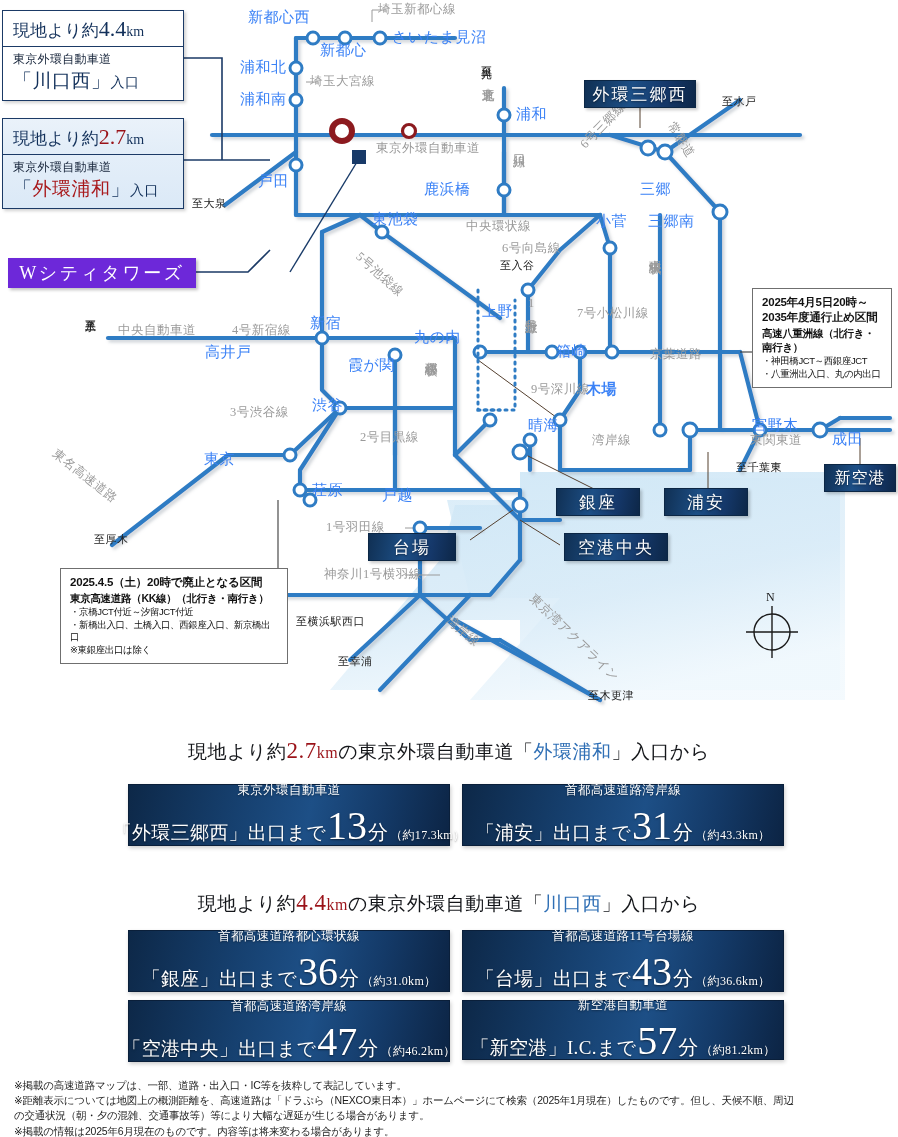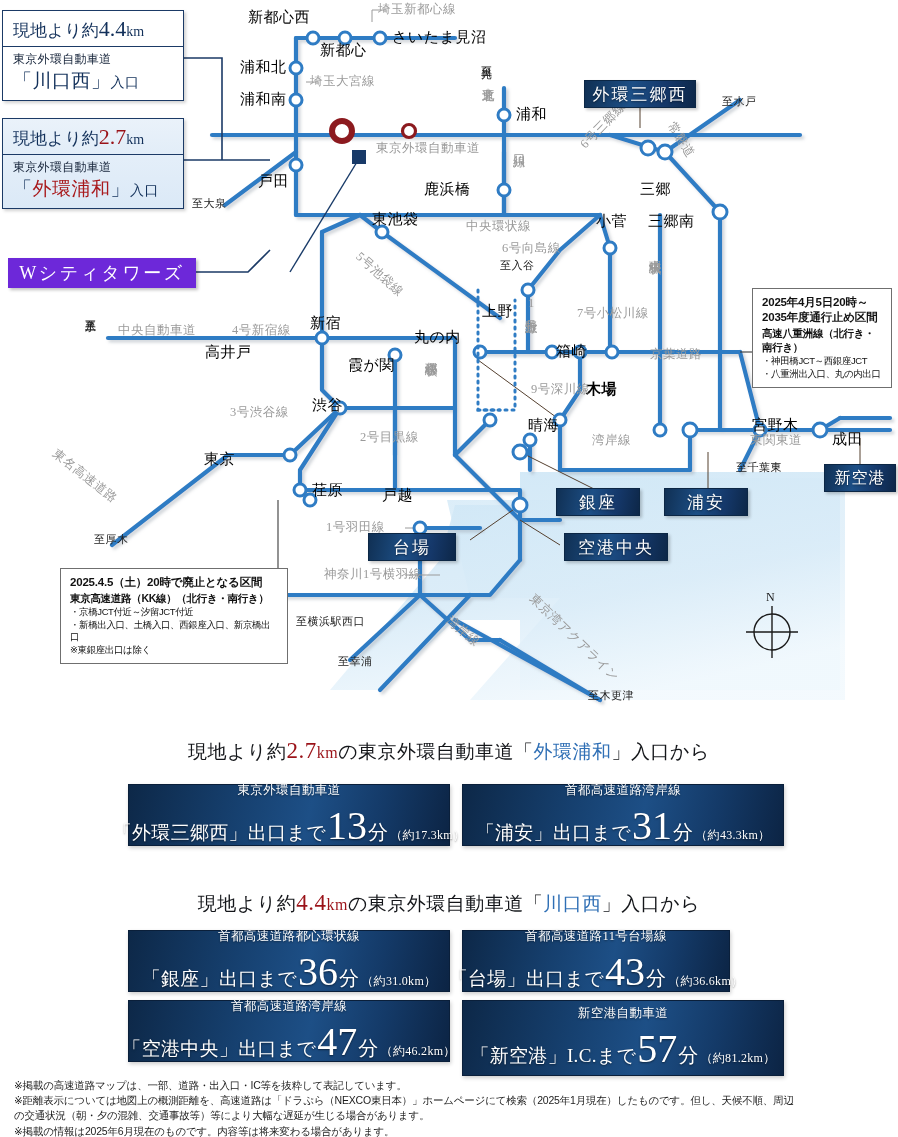--- a/index.html
+++ b/index.html
@@ -29,21 +29,21 @@
   .mlabel {
     position: absolute;
     white-space: nowrap;
     font-family: "Liberation Serif", "DejaVu Serif", serif;
     color: #1a1a1a;
     line-height: 1;
     pointer-events: none;
   }
   .stn {           
     font-size: 15px;
-    color: #000000;
+    color: #3b82f6;
     letter-spacing: 0.5px;
   }
   .line-lbl {      
     font-size: 12.5px;
     color: #9a9a9a;
     letter-spacing: 0.5px;
   }
   .dest {          
     font-size: 11px;
     color: #222;
@@ -560,21 +560,21 @@
       <span>「</span>
         <span>銀座</span>
         <span>」</span>
         <span>出口まで</span>
         <span class="mins">36</span>
         <span class="unit">分</span>
         <span class="dist">（約31.0km）</span>
     </div>
   </div>
 
-  <div class="card" style="left:462px; top:930px; width:268px; height:62px;">
+  <div class="card" style="left:462px; top:930px; width:322px; height:62px;">
     <div class="c-line">首都高速道路11号台場線</div>
     <div class="c-main">
       <span>「</span>
         <span>台場</span>
         <span>」</span>
         <span>出口まで</span>
         <span class="mins">43</span>
         <span class="unit">分</span>
         <span class="dist">（約36.6km）</span>
     </div>
@@ -586,21 +586,21 @@
       <span>「</span>
         <span>空港中央</span>
         <span>」</span>
         <span>出口まで</span>
         <span class="mins">47</span>
         <span class="unit">分</span>
         <span class="dist">（約46.2km）</span>
     </div>
   </div>
 
-  <div class="card" style="left:462px; top:1000px; width:322px; height:76px;">
+  <div class="card" style="left:462px; top:1000px; width:322px; height:60px;">
     <div class="c-line">新空港自動車道</div>
     <div class="c-main">
       <span>「</span>
         <span>新空港</span>
         <span>」</span>
         <span>I.C.まで</span>
         <span class="mins">57</span>
         <span class="unit">分</span>
         <span class="dist">（約81.2km）</span>
     </div>

